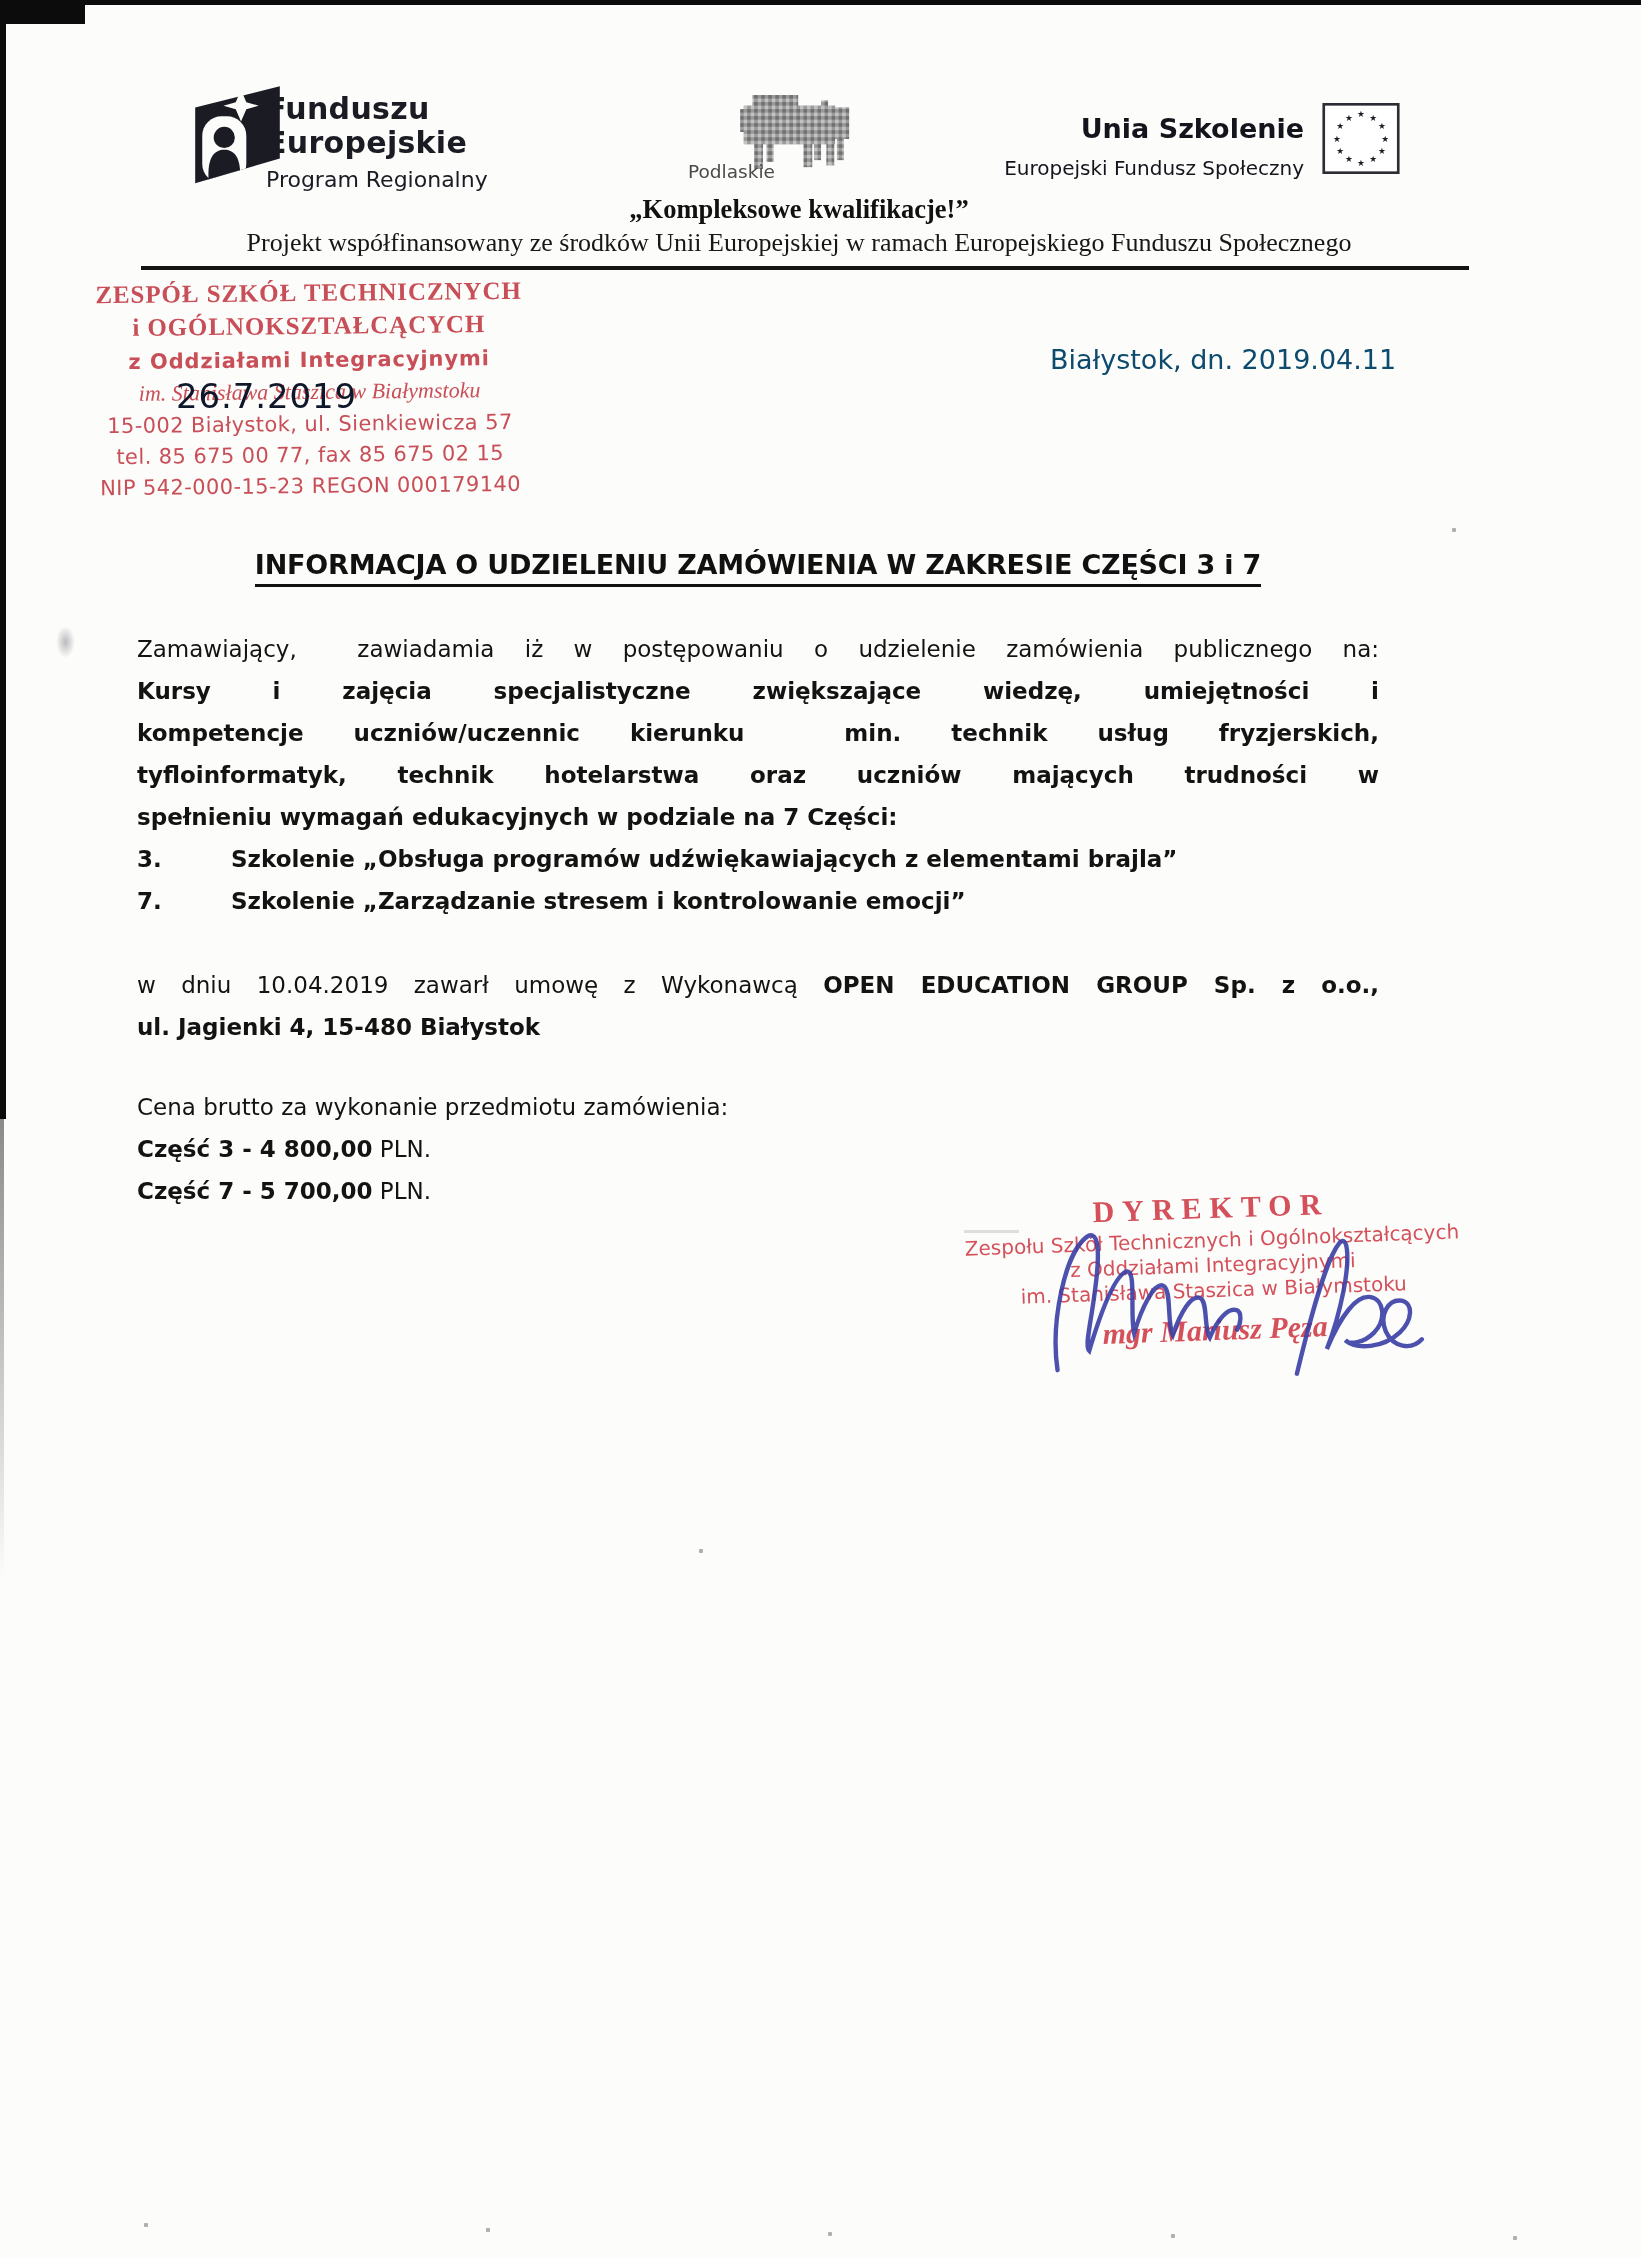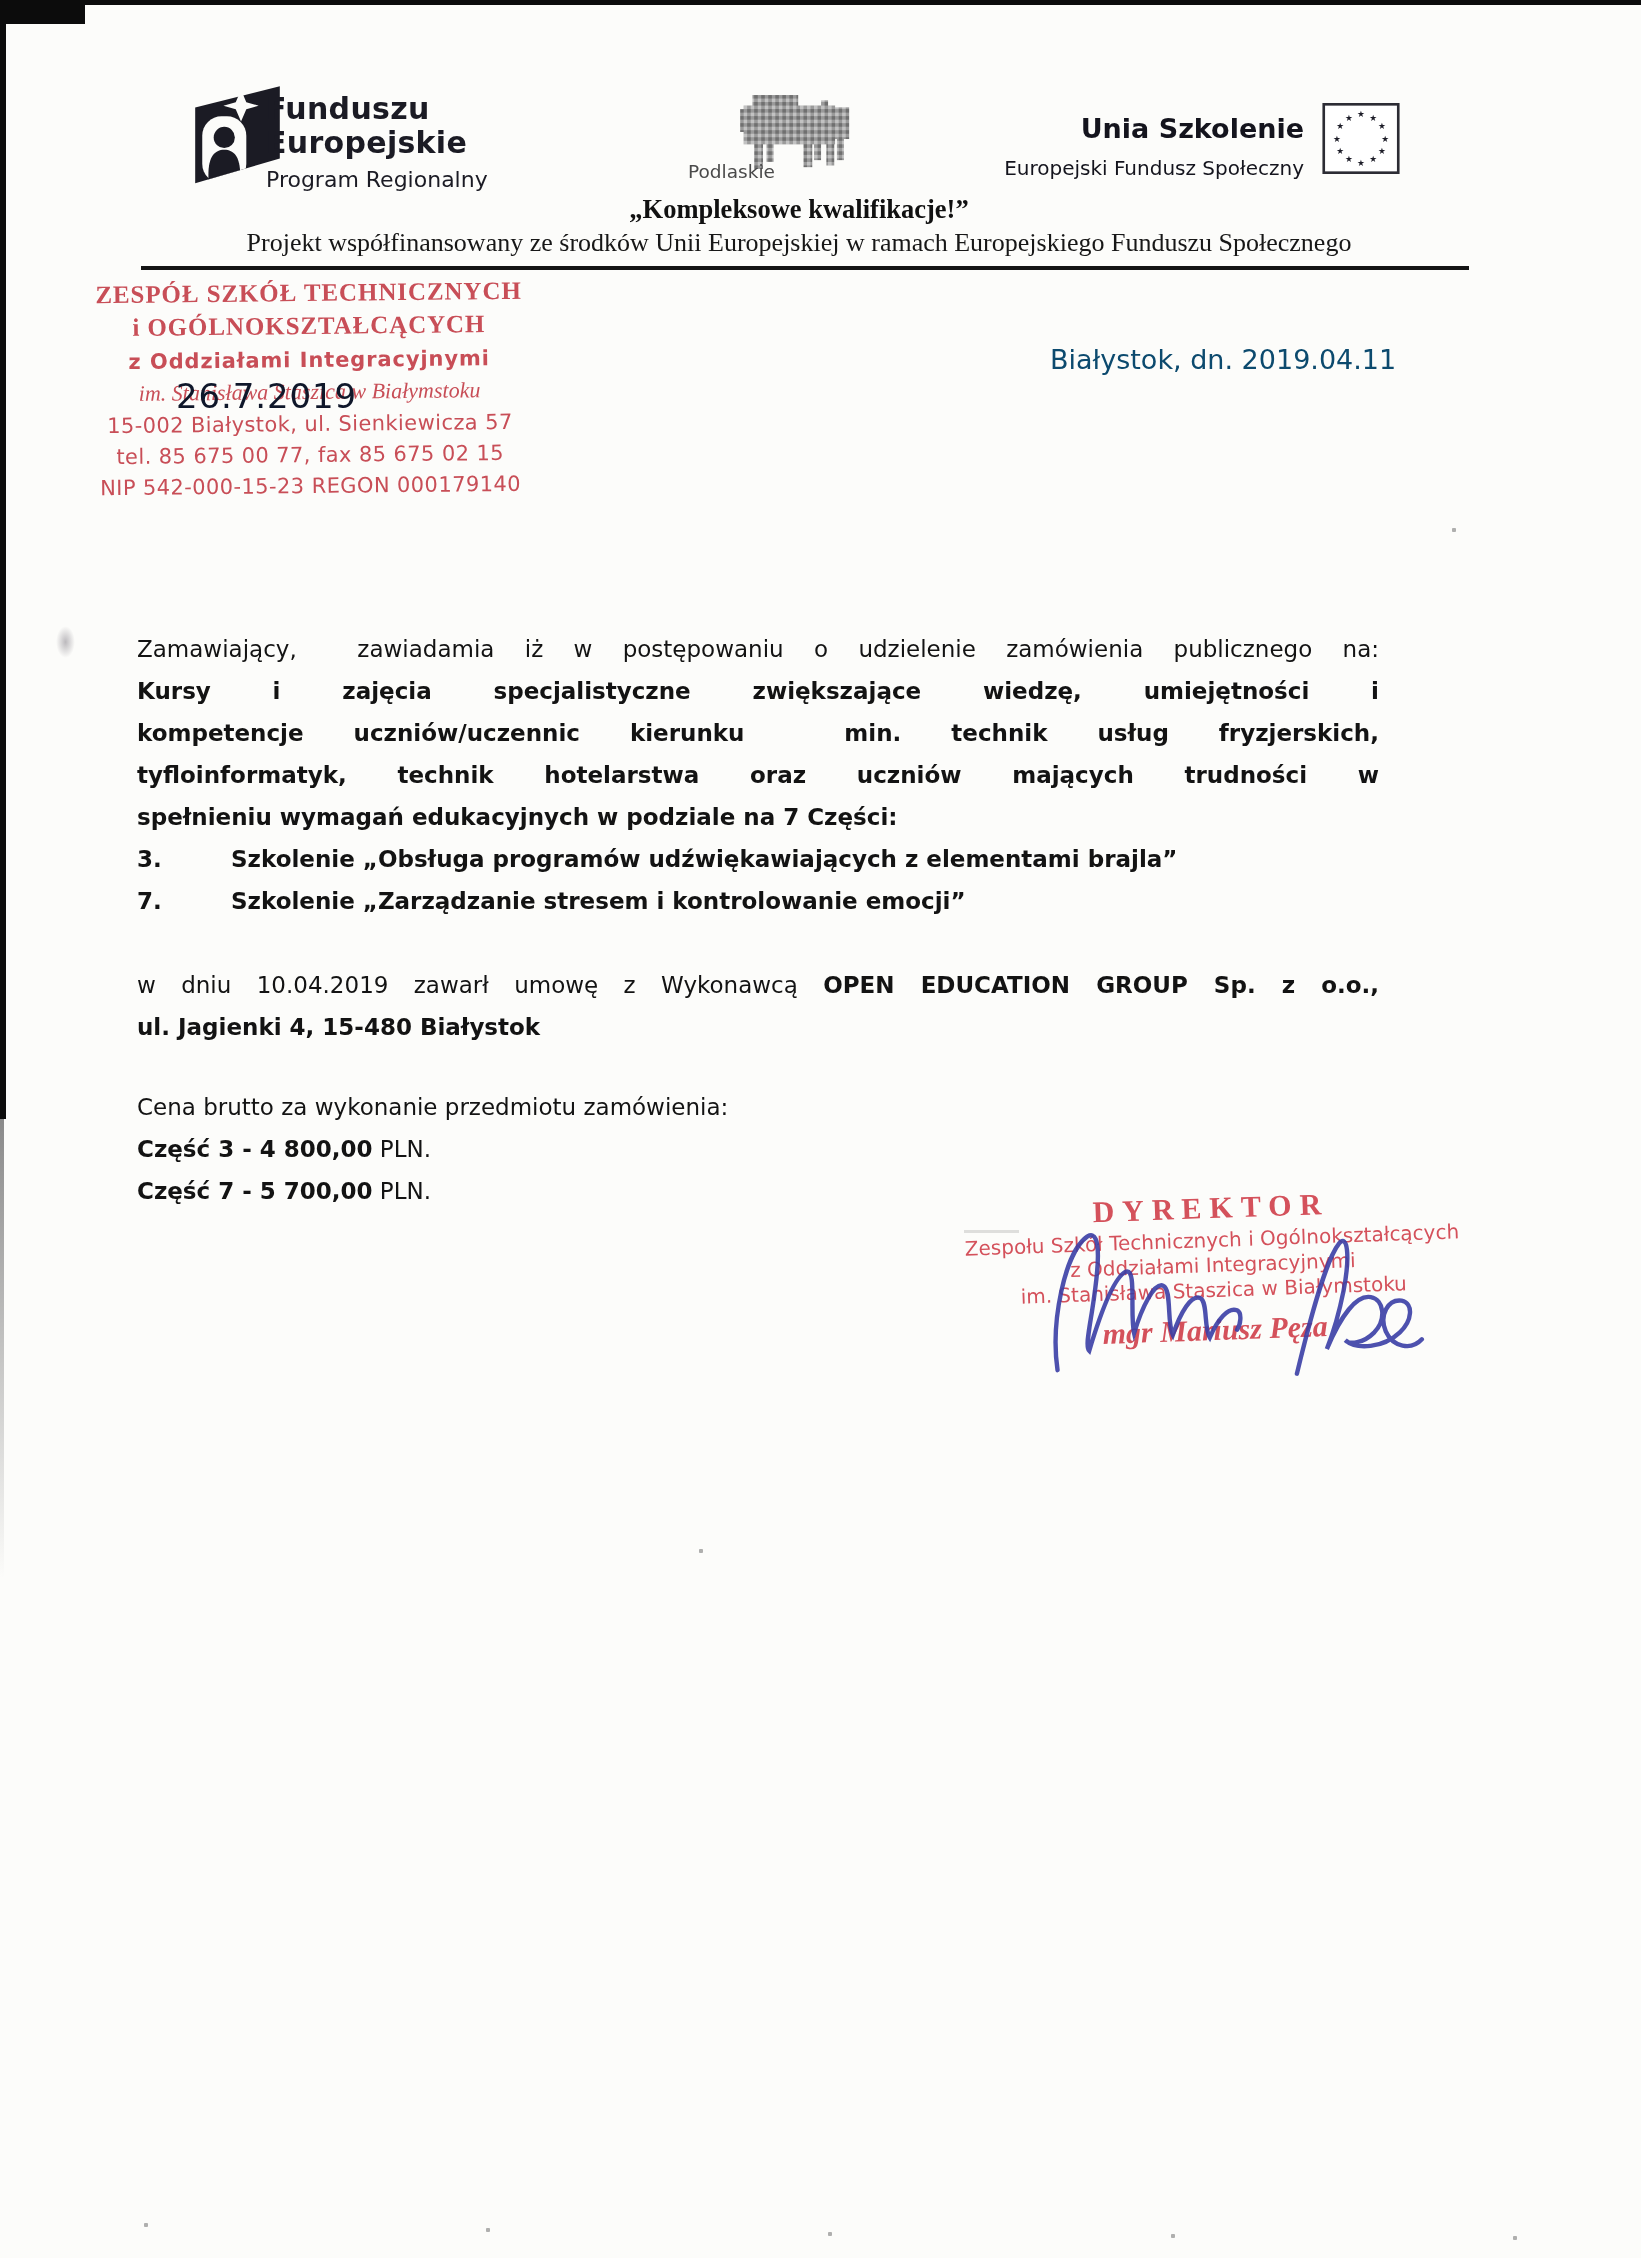--- a/index.html
+++ b/index.html
@@ -156,20 +156,23 @@
     <div class="ss3">z Oddziałami Integracyjnymi</div>
     <div class="ss4">im. Stanisława Staszica w Białymstoku</div>
     <div class="ss5">15-002 Białystok, ul. Sienkiewicza 57</div>
     <div class="ss6">tel. 85 675 00 77, fax 85 675 02 15</div>
     <div class="ss7">NIP 542-000-15-23  REGON 000179140</div>
   </div>
   <div class="abs received-date">26.7.2019</div>
 
   <div class="abs place-date">Białystok, dn. 2019.04.11</div>
 
+  <div class="abs doc-title-wrap">
+    <span class="doc-title">INFORMACJA O UDZIELENIU ZAMÓWIENIA W ZAKRESIE CZĘŚCI 3 i 7</span>
+  </div>
 
   <div class="abs body-block intro">
     <div class="jl">Zamawiający,&nbsp; zawiadamia iż w postępowaniu o udzielenie zamówienia publicznego na:</div>
     <div class="jl bold">Kursy i zajęcia specjalistyczne zwiększające wiedzę, umiejętności i</div>
     <div class="jl bold">kompetencje uczniów/uczennic kierunku&nbsp; min. technik usług fryzjerskich,</div>
     <div class="jl bold">tyfloinformatyk, technik hotelarstwa oraz uczniów mających trudności w</div>
     <div class="ll bold">spełnieniu wymagań edukacyjnych w podziale na 7 Części:</div>
     <div class="part-row">
       <span class="part-num">3.</span>
       <span class="part-text">Szkolenie „Obsługa programów udźwiękawiających z elementami brajla”</span>

